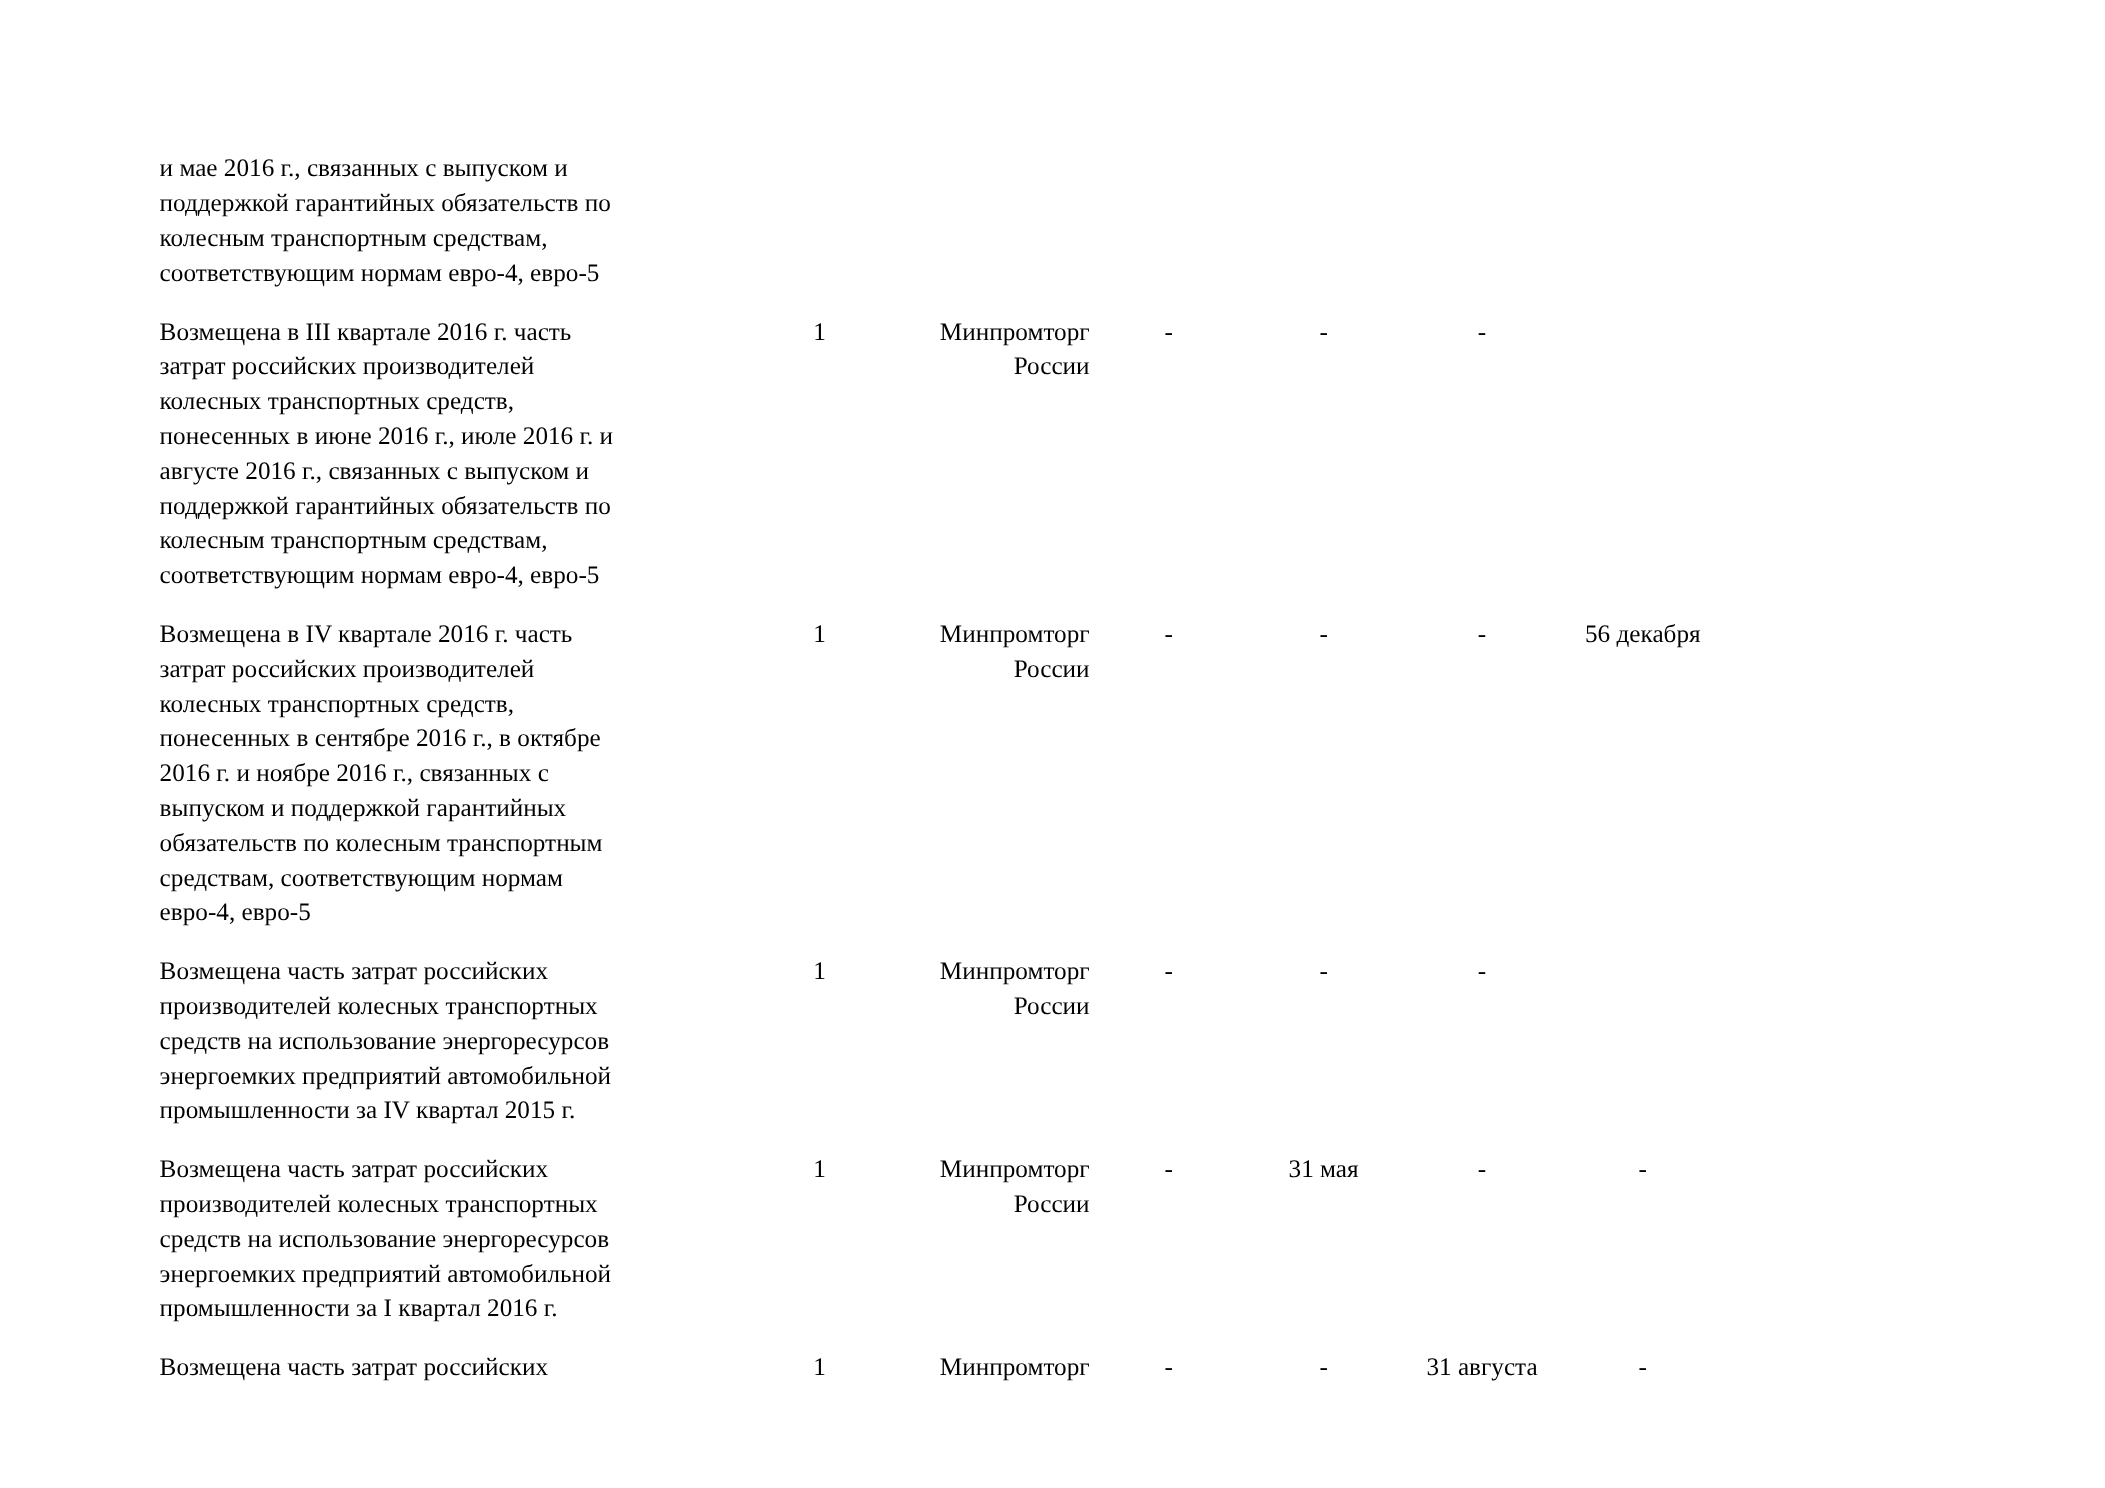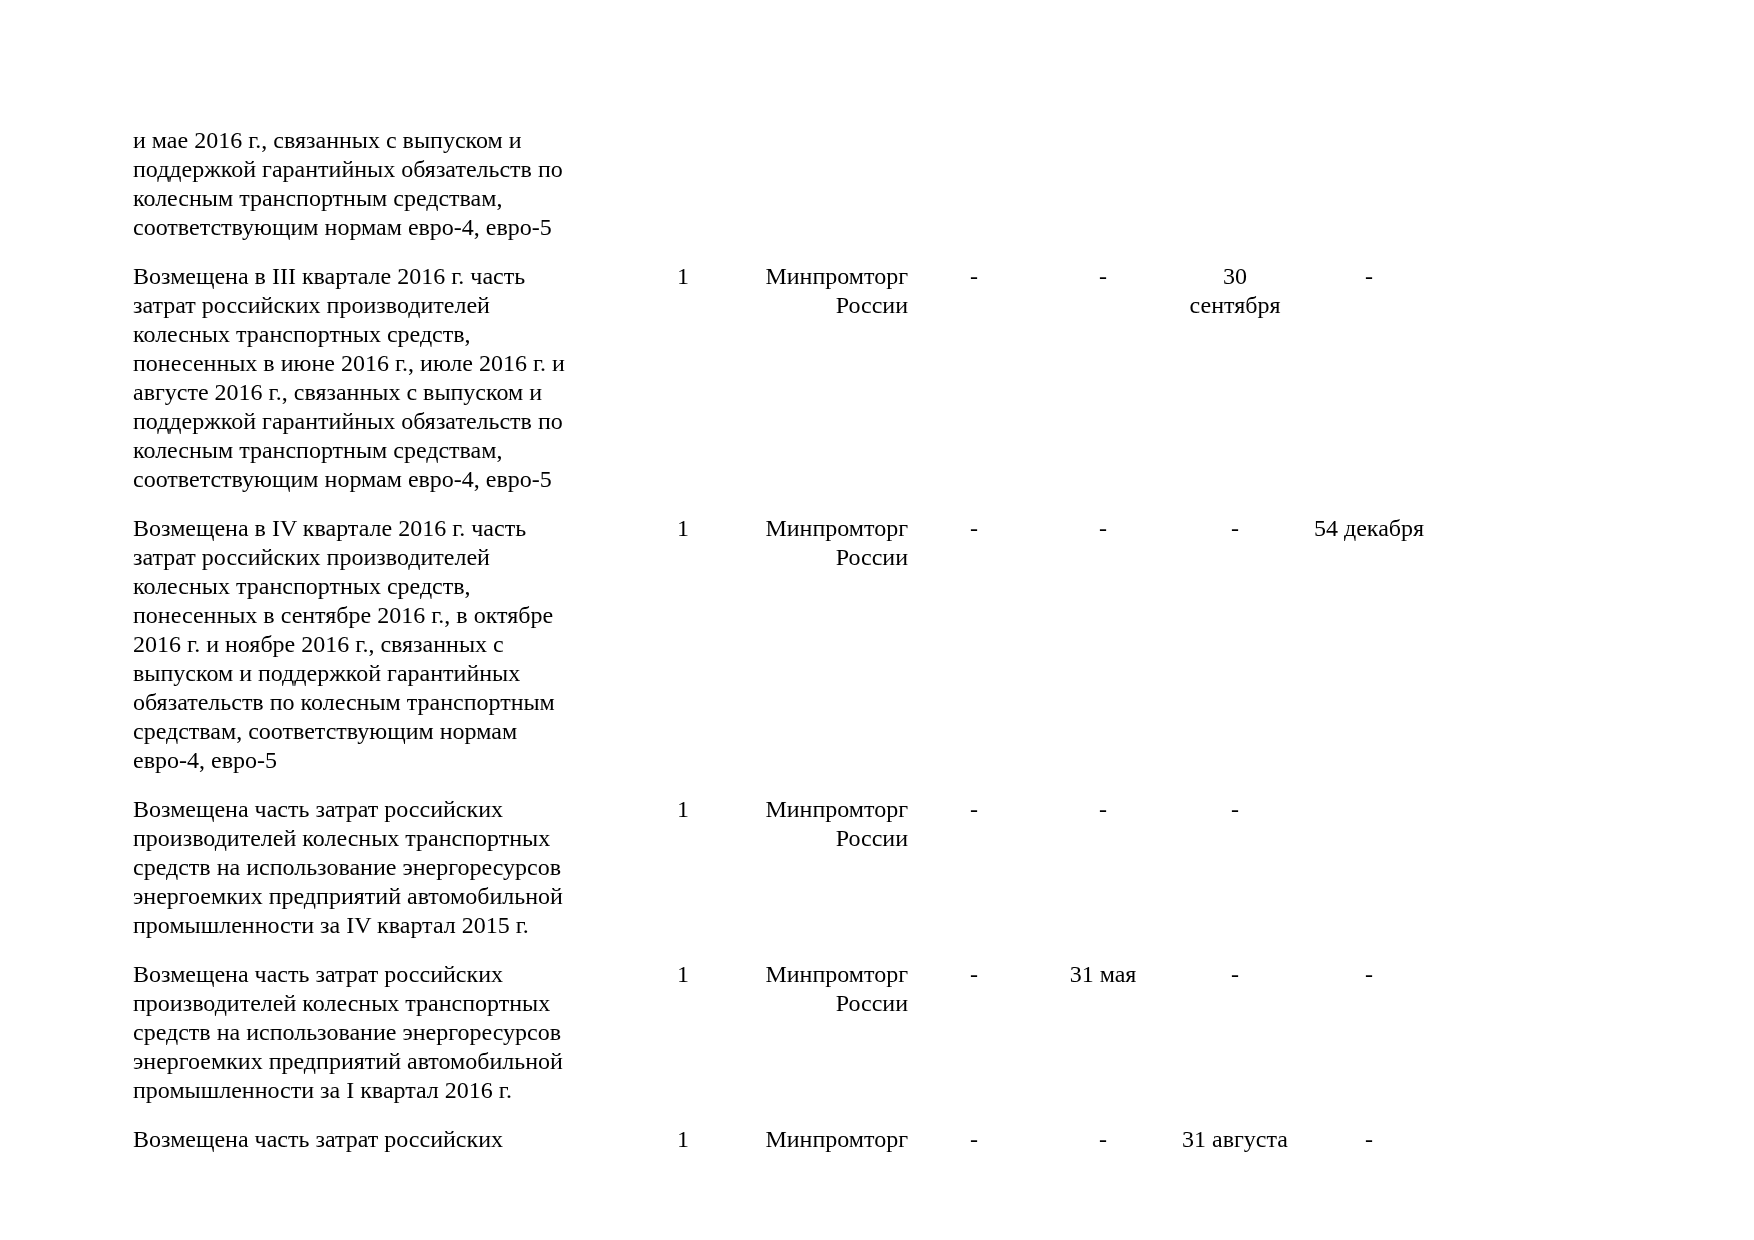--- a/index.html
+++ b/index.html
@@ -3,21 +3,21 @@
 <meta charset="utf-8">
 <style>
   html, body { margin: 0; padding: 0; }
   .page {
     position: relative;
     width: 1754px;
     height: 1240px;
     background: #ffffff;
     color: #000000;
     font-family: "Liberation Serif", "DejaVu Serif", serif;
-    font-size: 24px;
+    font-size: 21px;
     line-height: 29px;
     overflow: hidden;
   }
   .doc-table {
     position: absolute;
     left: 133px;
     top: 126px;
     width: 1301px;
   }
   .trow {
@@ -60,42 +60,40 @@
 понесенных в июне 2016 г., июле 2016 г. и
 августе 2016 г., связанных с выпуском и
 поддержкой гарантийных обязательств по
 колесным транспортным средствам,
 соответствующим нормам евро-4, евро-5</div>
       <div class="cell num">1</div>
       <div class="cell org">Минпромторг
 России</div>
       <div class="cell date">-</div>
       <div class="cell date">-</div>
-      <div class="cell date">30
-сентября</div>
       <div class="cell date">-</div>
     </div>
 
     <div class="trow">
       <div class="cell activity">Возмещена в IV квартале 2016 г. часть
 затрат российских производителей
 колесных транспортных средств,
 понесенных в сентябре 2016 г., в октябре
 2016 г. и ноябре 2016 г., связанных с
 выпуском и поддержкой гарантийных
 обязательств по колесным транспортным
 средствам, соответствующим нормам
 евро-4, евро-5</div>
       <div class="cell num">1</div>
       <div class="cell org">Минпромторг
 России</div>
       <div class="cell date">-</div>
       <div class="cell date">-</div>
       <div class="cell date">-</div>
-      <div class="cell date">54 декабря</div>
+      <div class="cell date">56 декабря</div>
     </div>
 
     <div class="trow">
       <div class="cell activity">Возмещена часть затрат российских
 производителей колесных транспортных
 средств на использование энергоресурсов
 энергоемких предприятий автомобильной
 промышленности за IV квартал 2015 г.</div>
       <div class="cell num">1</div>
       <div class="cell org">Минпромторг

